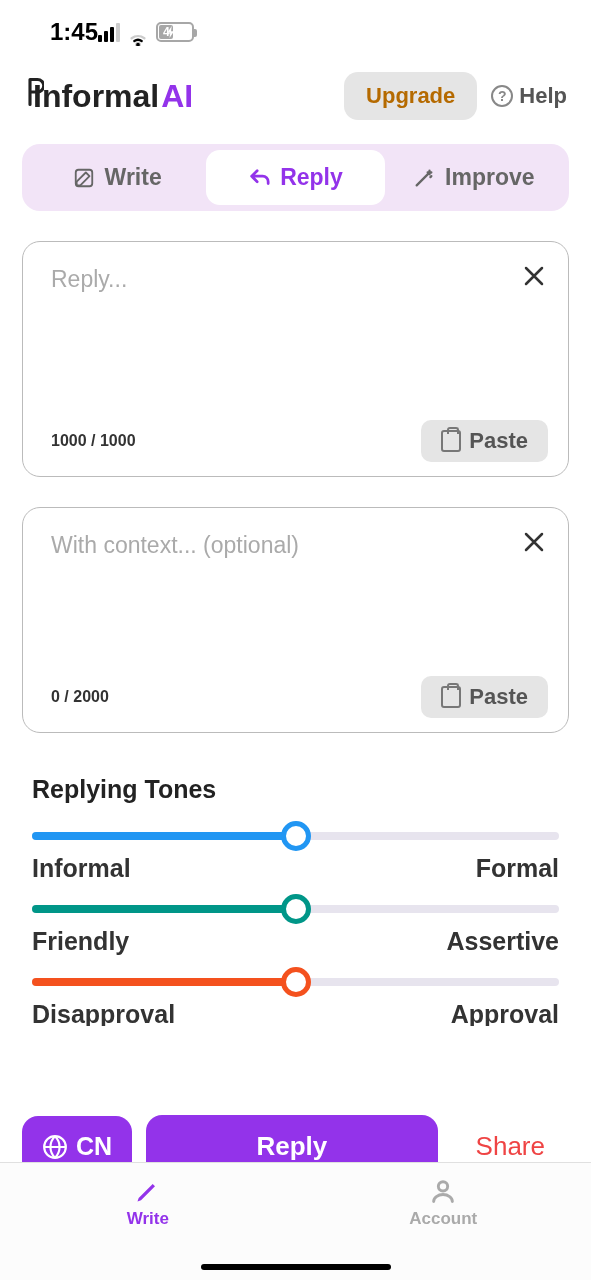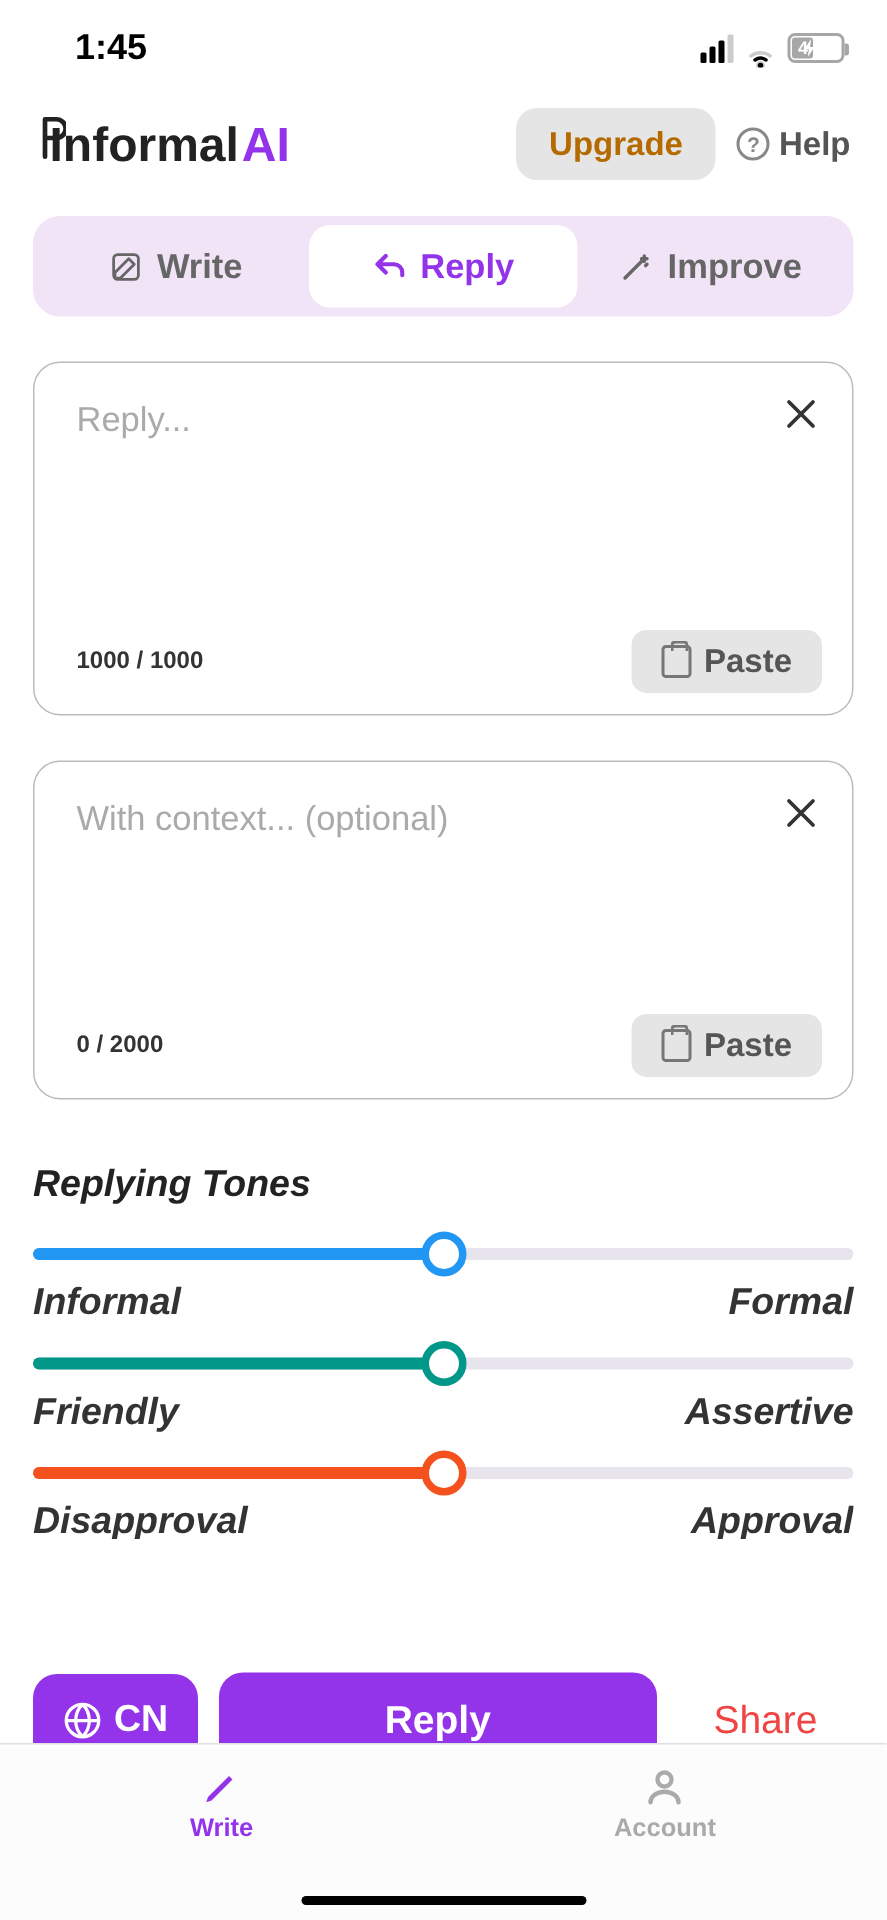--- a/index.html
+++ b/index.html
@@ -1,18 +1,18 @@
 <!DOCTYPE html>
 <html><head>
 <meta charset="utf-8">
 <style>
   * { box-sizing: border-box; margin: 0; padding: 0; font-family: -apple-system, BlinkMacSystemFont, 'Segoe UI', sans-serif; }
   html, body { width: 591px; height: 1280px; background: #fff; overflow: hidden; }
 
-  .status-bar { display: flex; justify-content: space-between; align-items: center; padding: 18px 28px 8px 50px; font-size: 24px; font-weight: 700; }
+  .status-bar { display: flex; align-items: center; padding: 18px 28px 8px 50px; font-size: 24px; font-weight: 700; }
   .status-right { display: flex; align-items: center; gap: 7px; }
   .signal-bars { display: flex; align-items: flex-end; gap: 2px; }
   .signal-bars span { display: block; width: 4px; background: #000; border-radius: 1px; }
   .signal-bars span:nth-child(1){height:7px;} .signal-bars span:nth-child(2){height:11px;} .signal-bars span:nth-child(3){height:15px;} .signal-bars span:nth-child(4){height:19px; background:#ccc;}
   .wifi-icon { width: 22px; height: 16px; position: relative; }
   .battery { width: 38px; height: 20px; border: 2px solid #a7a7a7; border-radius: 5px; position: relative; display:flex; align-items:center; padding-left:2px;}
   .battery::after { content:''; position:absolute; right:-5px; top:5px; width:3px; height:8px; background:#a7a7a7; border-radius:0 2px 2px 0;}
   .battery-fill { position:absolute; left:1px; top:1px; bottom:1px; width:40%; background:#a7a7a7; border-radius:2px;}
   .battery-text { position:relative; font-size:12px; font-weight:700; color:#fff; z-index:2; margin-left:3px; letter-spacing:-1px;}
 
@@ -34,21 +34,21 @@
   .input-area { min-height: 150px; font-size: 23px; color: #aaa; font-weight: 500; }
   .context-area { min-height: 140px; }
   .close-x { position: absolute; top: 22px; right: 22px; cursor:pointer; }
   .close-x svg { width:24px; height:24px; }
   .card-footer { display: flex; justify-content: space-between; align-items: center; margin-top: 4px; }
   .counter { font-size: 16px; font-weight: 600; color: #333; }
   .paste-btn { display: flex; align-items: center; gap: 8px; background: #e5e5e5; color: #555; font-size: 22px; font-weight: 700; padding: 8px 20px; border-radius: 10px; border:none; cursor:pointer;}
   .clip-icon { width:20px; height:22px; border:2px solid #777; border-radius:3px; position:relative; }
   .clip-icon::before { content:''; position:absolute; top:-5px; left:4px; width:8px; height:5px; border:2px solid #777; border-bottom:none; border-radius:3px 3px 0 0;}
 
-  .tones-section { margin: 42px 22px 0; font-style: italic; }
+  .tones-section { margin: 42px 32px 0; }
   .tones-title { font-size: 25px; font-weight: 800; color: #222; margin-bottom: 28px; }
   .slider-row { margin-bottom: 12px; }
   .slider-track { position: relative; height: 8px; background: #e7e4ee; border-radius: 6px; }
   .slider-fill { position: absolute; left: 0; top: 0; height: 100%; border-radius: 6px; }
   .slider-thumb { position: absolute; top: 50%; width: 30px; height: 30px; margin-left:-15px; margin-top:-15px; border-radius: 50%; background: #fff; border: 5px solid; }
   .slider-labels { display: flex; justify-content: space-between; font-size: 25px; font-weight: 600; color: #333; margin-top: 14px; margin-bottom: 22px;}
   .slider-labels.cut { overflow:hidden; height:26px; margin-bottom:0;}
 
   .action-bar { position: absolute; bottom: 102px; left: 0; right: 0; display: flex; gap: 14px; padding: 0 22px; align-items:center; }
   .lang-btn { display: flex; align-items: center; gap: 8px; background: #9333ea; color: #fff; font-size: 25px; font-weight: 700; padding: 16px 20px; border-radius: 16px; border:none; cursor:pointer;}

